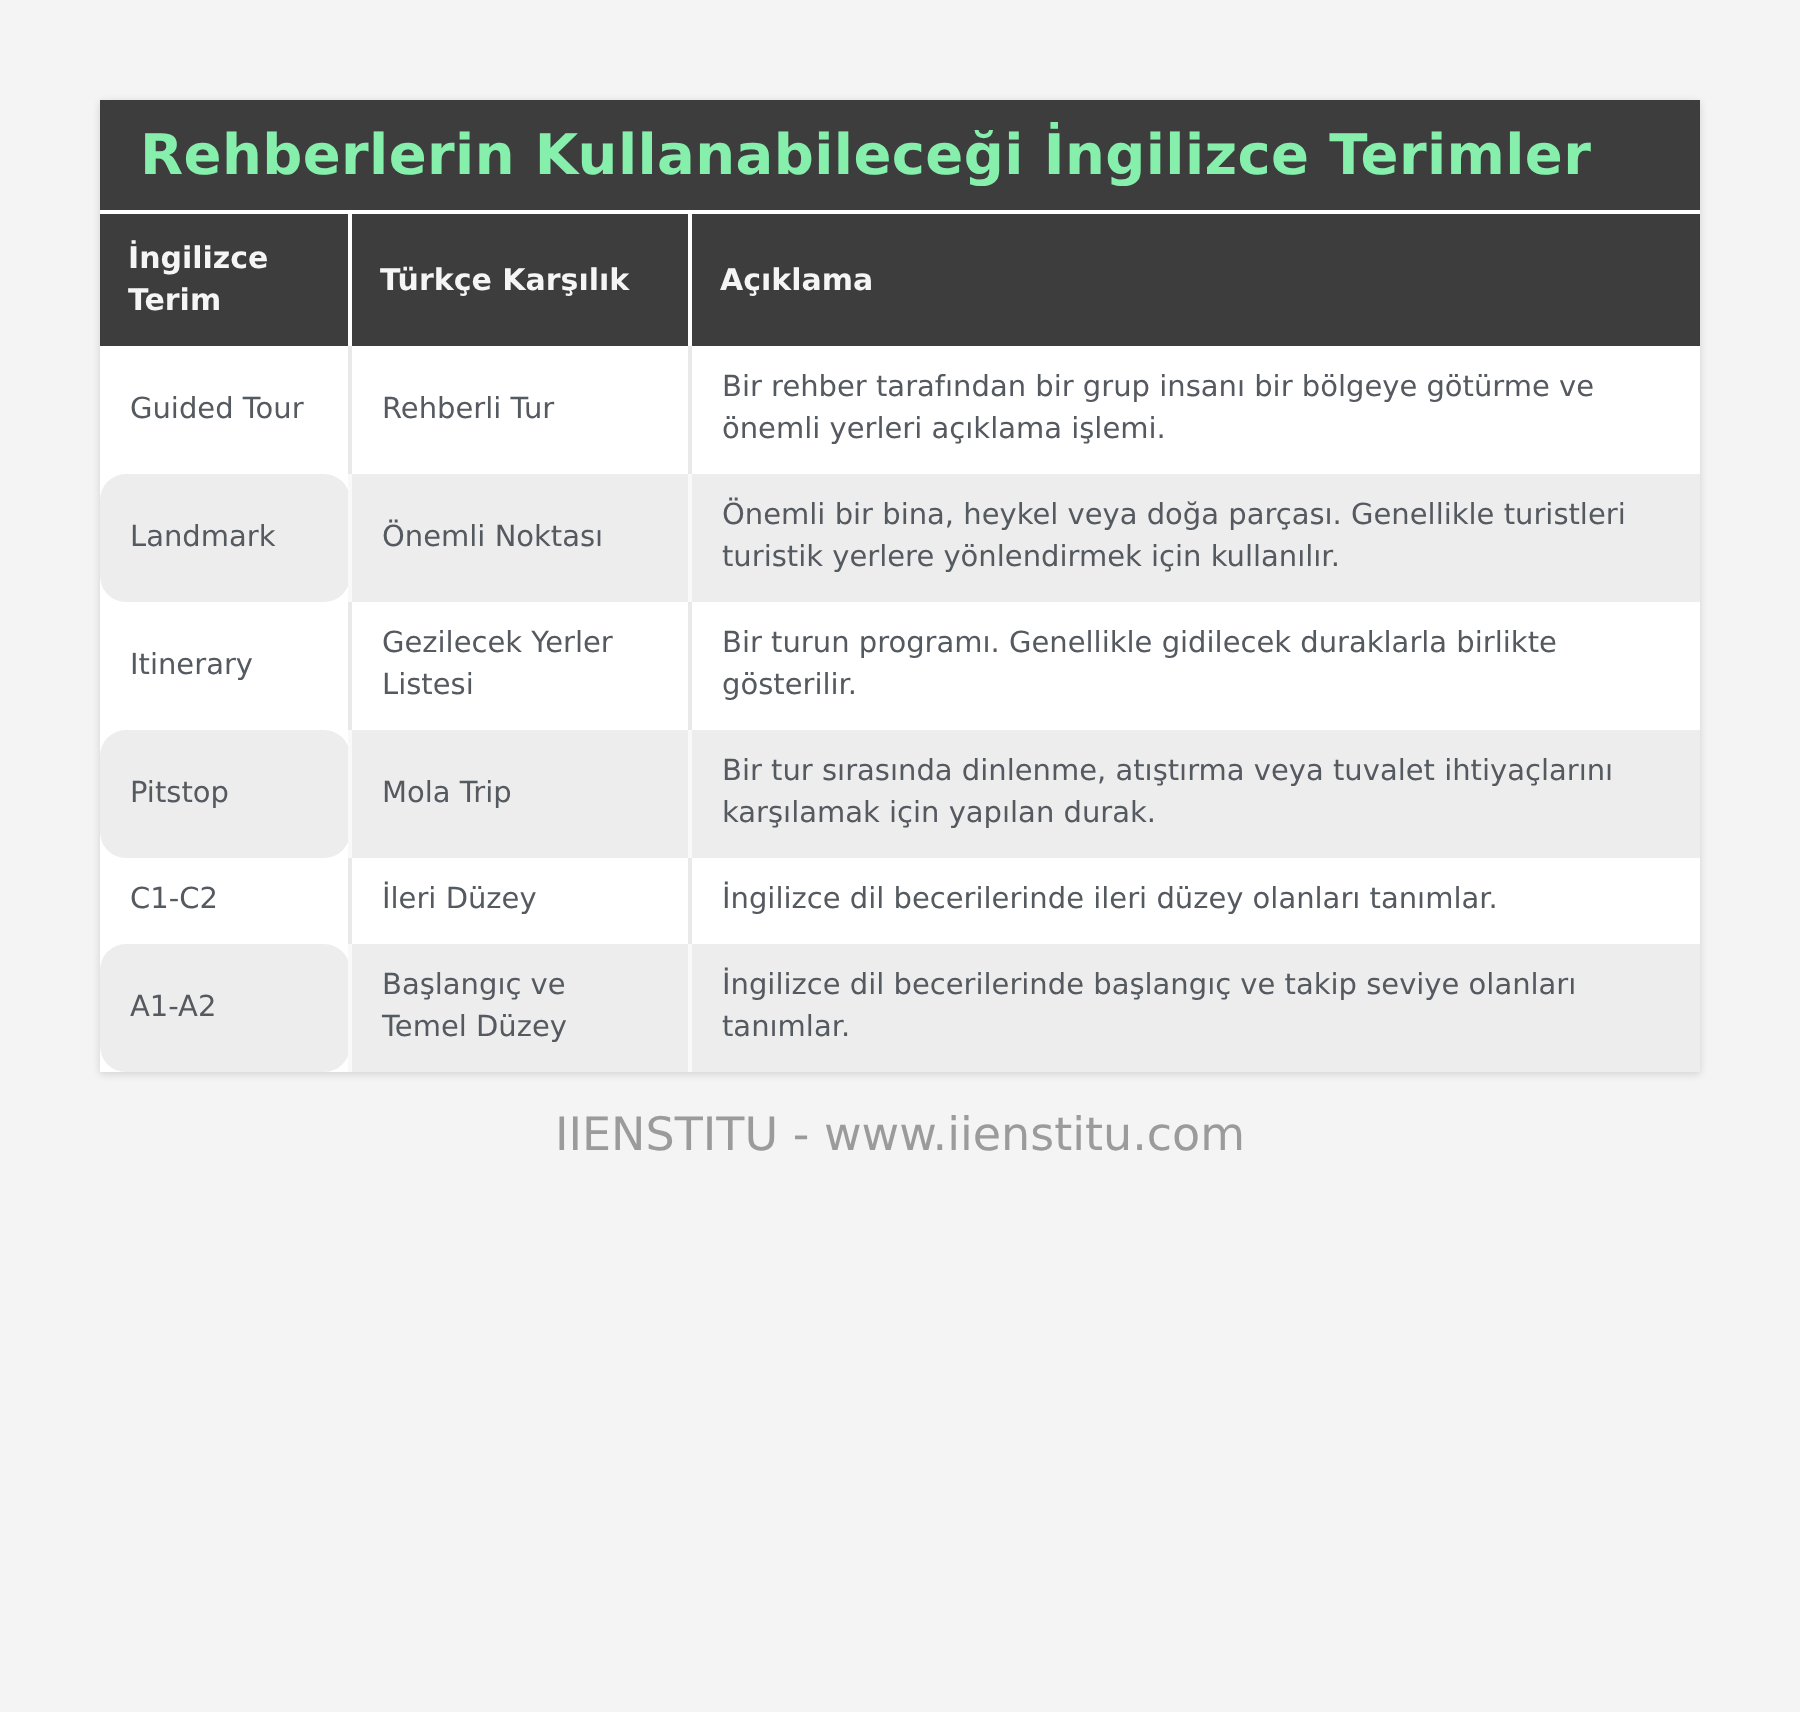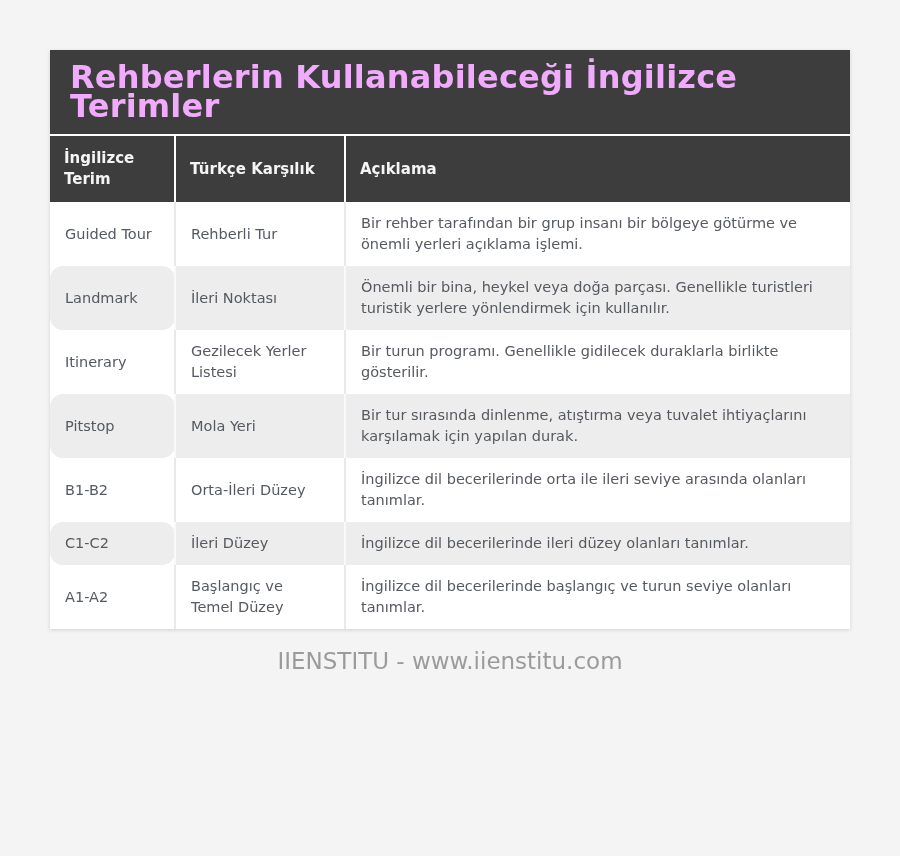--- a/index.html
+++ b/index.html
@@ -11,22 +11,22 @@
     overflow: hidden;
   }
   .card {
     width: 800px;
     margin: 50px auto 0 auto;
     background: #ffffff;
     box-shadow: 0 1px 4px rgba(0,0,0,0.14);
   }
   .title-bar {
     background: #3d3d3d;
-    color: #f0abfc;
-    font-size: 32px;
+    color: #86efac;
+    font-size: 28px;
     font-weight: bold;
     padding: 13px 20px;
     line-height: 29px;
     border-bottom: 2px solid #ffffff;
     letter-spacing: 0.2px;
   }
   table {
     width: 100%;
     border-collapse: collapse;
     table-layout: fixed;
@@ -86,45 +86,40 @@
       </tr>
     </thead>
     <tbody>
         <tr>
           <td>Guided Tour</td>
           <td>Rehberli Tur</td>
           <td>Bir rehber tarafından bir grup insanı bir bölgeye götürme ve önemli yerleri açıklama işlemi.</td>
         </tr>
         <tr>
           <td>Landmark</td>
-          <td>İleri Noktası</td>
+          <td>Önemli Noktası</td>
           <td>Önemli bir bina, heykel veya doğa parçası. Genellikle turistleri turistik yerlere yönlendirmek için kullanılır.</td>
         </tr>
         <tr>
           <td>Itinerary</td>
           <td>Gezilecek Yerler Listesi</td>
           <td>Bir turun programı. Genellikle gidilecek duraklarla birlikte gösterilir.</td>
         </tr>
         <tr>
           <td>Pitstop</td>
-          <td>Mola Yeri</td>
+          <td>Mola Trip</td>
           <td>Bir tur sırasında dinlenme, atıştırma veya tuvalet ihtiyaçlarını karşılamak için yapılan durak.</td>
-        </tr>
-        <tr>
-          <td>B1-B2</td>
-          <td>Orta-İleri Düzey</td>
-          <td>İngilizce dil becerilerinde orta ile ileri seviye arasında olanları tanımlar.</td>
         </tr>
         <tr>
           <td>C1-C2</td>
           <td>İleri Düzey</td>
           <td>İngilizce dil becerilerinde ileri düzey olanları tanımlar.</td>
         </tr>
         <tr>
           <td>A1-A2</td>
           <td>Başlangıç ve Temel Düzey</td>
-          <td>İngilizce dil becerilerinde başlangıç ve turun seviye olanları tanımlar.</td>
+          <td>İngilizce dil becerilerinde başlangıç ve takip seviye olanları tanımlar.</td>
         </tr>
       </tbody>
   </table>
 </div>
 
 <div class="footer">IIENSTITU - www.iienstitu.com</div>
 
 </body></html>

